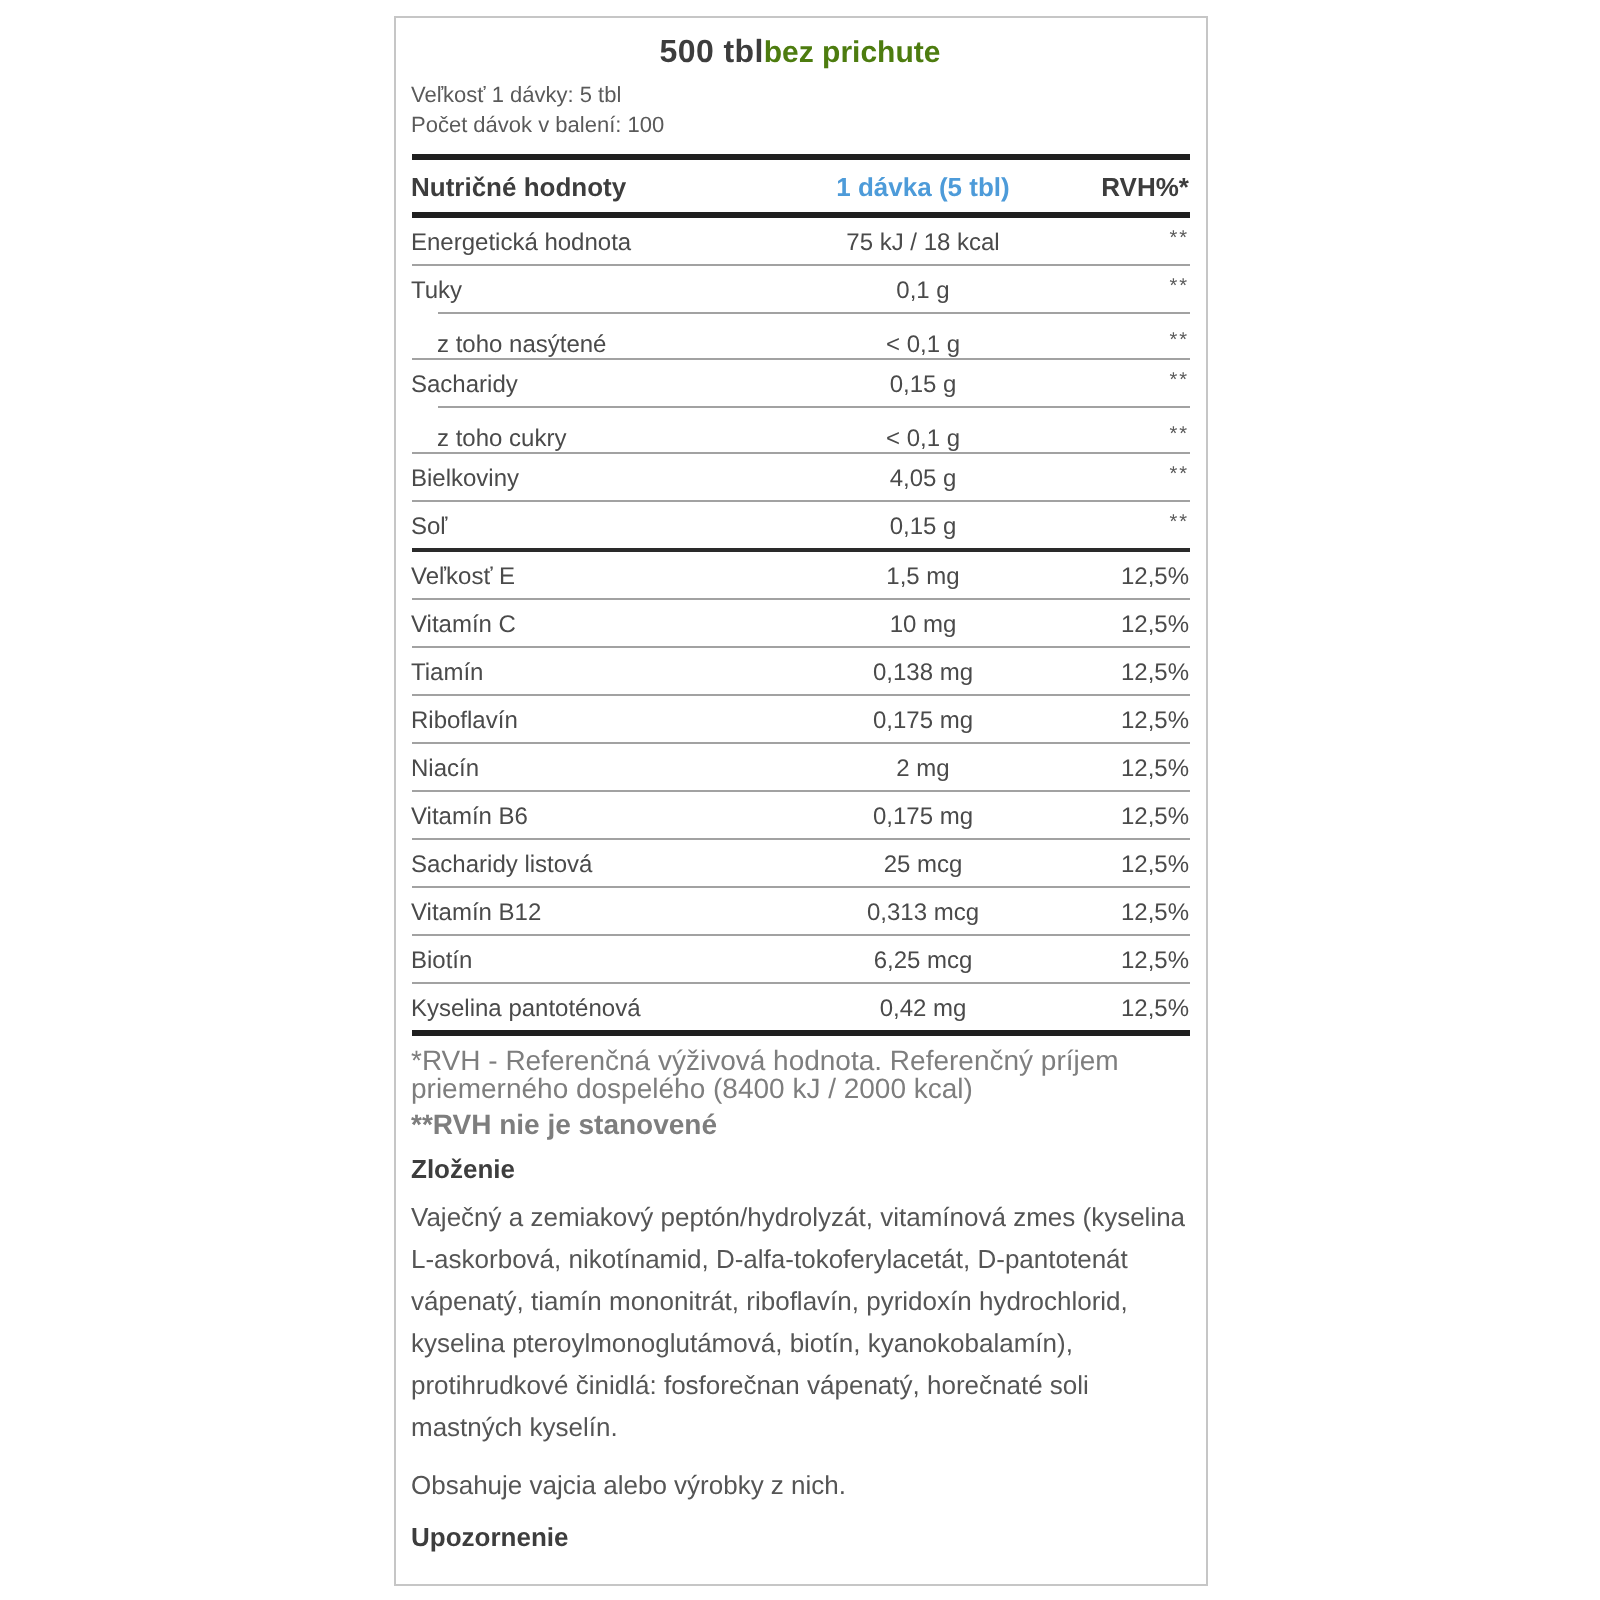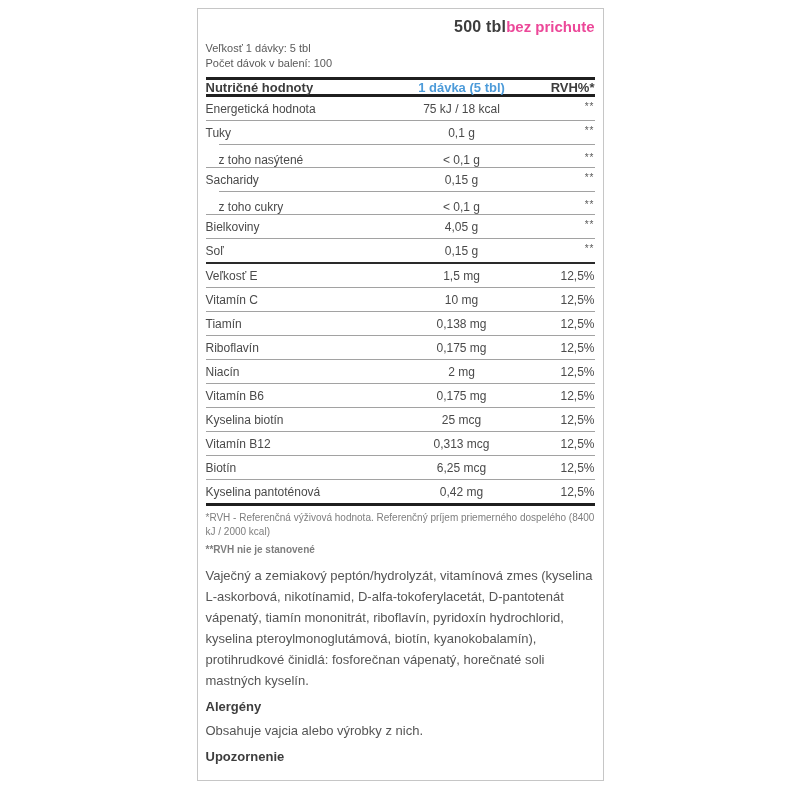--- a/index.html
+++ b/index.html
@@ -20,50 +20,50 @@
     width: 407px;
     margin: 8px auto 0 auto;
     border: 1px solid #c6c6c6;
     background: #ffffff;
     padding: 9px 8px 10px 8px;
     color: #474747;
   }
   
   .top-row {
     display: flex;
-    justify-content: flex-end;
+    justify-content: center;
     align-items: baseline;
     margin-bottom: 5px;
   }
   .pack-size {
     font-size: 16px;
     font-weight: bold;
     color: #3d3d3d;
     letter-spacing: 0.2px;
   }
   .flavor {
     font-size: 15px;
     font-weight: bold;
-    color: #ec4899;
+    color: #4d7c0f;
   }
   .serving-line {
     font-size: 11px;
     color: #5a5a5a;
     line-height: 15px;
   }
   .rule-thick {
     height: 3px;
     background: #1f1f1f;
     margin-top: 6px;
   }
   
   .thead {
     display: flex;
     align-items: center;
-    height: 14px;
+    height: 26px;
     font-size: 13px;
     font-weight: bold;
     color: #3d3d3d;
   }
   .thead .c-val { font-size: 13px; }
   .rule-head {
     height: 3px;
     background: #1f1f1f;
   }
   .trow {
@@ -94,21 +94,21 @@
   .rvh-stars {
     font-size: 10px;
     letter-spacing: 1px;
     position: relative;
     top: -3px;
     color: #5a5a5a;
   }
   
   .footnotes {
     padding-top: 5px;
-    font-size: 10px;
+    font-size: 14px;
     color: #7e7e7e;
     line-height: 14px;
   }
   .footnote-2 { margin-top: 4px; font-weight: bold; }
   
   .section { margin-top: 8px; }
   .section-heading {
     font-size: 13px;
     font-weight: bold;
     color: #3d3d3d;
@@ -201,21 +201,21 @@
           <span class="c-name">Niacín</span>
           <span class="c-val">2 mg</span>
           <span class="c-rvh">12,5%</span>
         </div>
         <div class="trow">
           <span class="c-name">Vitamín B6</span>
           <span class="c-val">0,175 mg</span>
           <span class="c-rvh">12,5%</span>
         </div>
         <div class="trow">
-          <span class="c-name">Kyselina biotín</span>
+          <span class="c-name">Sacharidy listová</span>
           <span class="c-val">25 mcg</span>
           <span class="c-rvh">12,5%</span>
         </div>
         <div class="trow">
           <span class="c-name">Vitamín B12</span>
           <span class="c-val">0,313 mcg</span>
           <span class="c-rvh">12,5%</span>
         </div>
         <div class="trow">
           <span class="c-name">Biotín</span>
@@ -230,25 +230,25 @@
       </div>
 
     <div class="rule-thick" style="margin-top:0;"></div>
 
     <div class="footnotes">
       <div>*RVH - Referenčná výživová hodnota. Referenčný príjem priemerného dospelého (8400 kJ / 2000 kcal)</div>
       <div class="footnote-2">**RVH nie je stanovené</div>
     </div>
 
     <div class="section">
+      <div class="section-heading">Zloženie</div>
       <div class="section-body">Vaječný a zemiakový peptón/hydrolyzát, vitamínová zmes (kyselina L-askorbová, nikotínamid, D-alfa-tokoferylacetát, D-pantotenát vápenatý, tiamín mononitrát, riboflavín, pyridoxín hydrochlorid, kyselina pteroylmonoglutámová, biotín, kyanokobalamín), protihrudkové činidlá: fosforečnan vápenatý, horečnaté soli mastných kyselín.</div>
     </div>
 
     <div class="section">
-      <div class="section-heading">Alergény</div>
       <div class="section-body">Obsahuje vajcia alebo výrobky z nich.</div>
     </div>
 
     <div class="section">
       <div class="section-heading">Upozornenie</div>
 
     </div>
 
   </div>
 </div>

